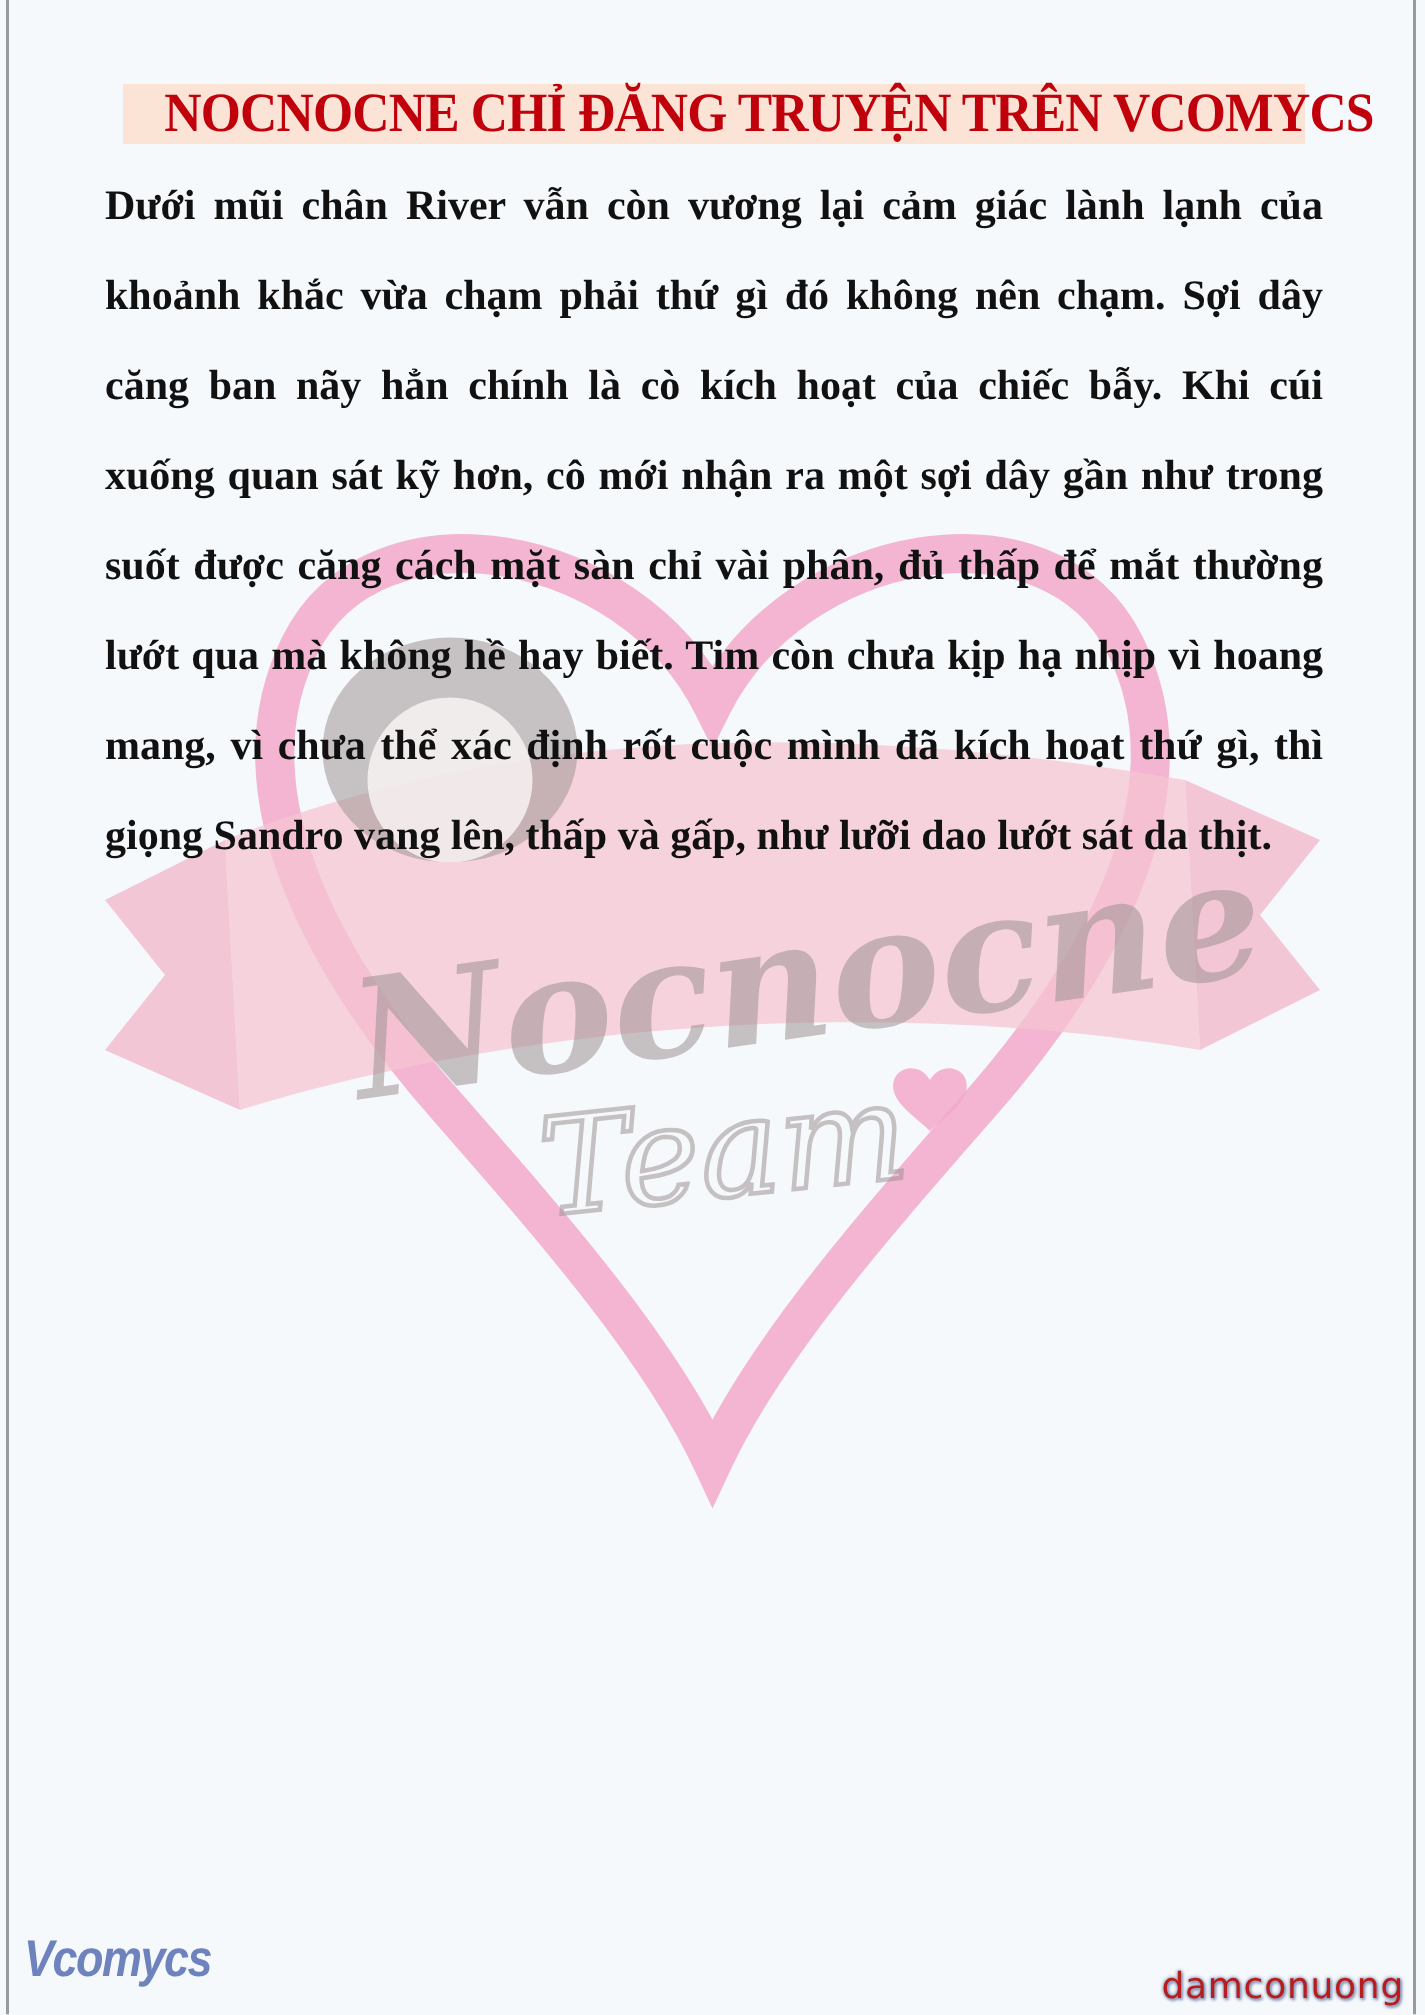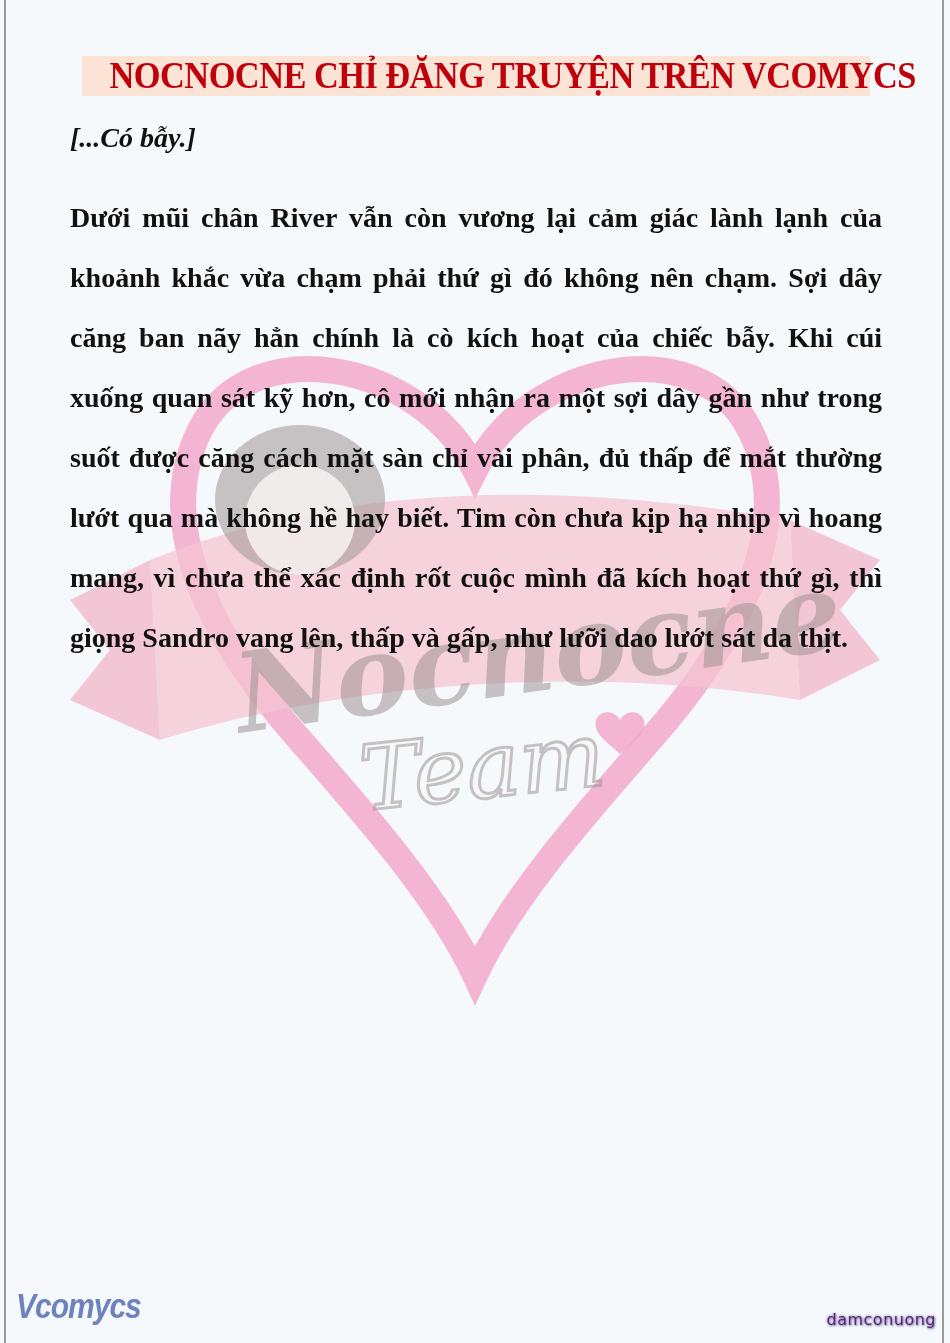--- a/index.html
+++ b/index.html
@@ -93,23 +93,23 @@
     font-weight: bold;
     font-size: 30px;
     letter-spacing: -1px;
     transform: scaleY(1.15);
   }
   .logo-right {
     position: absolute;
     right: 14px;
     top: 1310px;
     z-index: 3;
-    color: #701a75;
+    color: #b91c1c;
     font-family: "DejaVu Sans", "Liberation Sans", sans-serif;
-    font-size: 16px;
+    font-size: 24px;
     letter-spacing: 0.5px;
     text-shadow: 0 0 2px #8f9fbf, 0 0 3px #8f9fbf, 1px 1px 2px #7d8db0;
   }
 </style>
 </head>
 <body>
 
 <div class="page-border-left"></div>
 <div class="page-border-right"></div>
 
@@ -135,18 +135,17 @@
   <text x="230" y="700" transform="rotate(-8 470 640)" font-family="DejaVu Serif, serif" font-weight="bold" font-style="italic" font-size="110" fill="#9e9294" opacity="0.55">Nocnocne</text>
   <text x="360" y="800" transform="rotate(-6 460 770)" font-family="DejaVu Serif, serif" font-style="italic" font-size="90" fill="none" stroke="#9e9294" stroke-width="3" opacity="0.55">Team</text>
 
   <path d="M620 720 c -8 -14 -28 -8 -24 8 c 3 10 16 18 24 26 c 8 -8 21 -16 24 -26 c 4 -16 -16 -22 -24 -8 Z" fill="#f2a9c9" opacity="0.85"></path>
 </svg>
 
 <div class="banner"></div>
 <div class="banner-text">NOCNOCNE CHỈ ĐĂNG TRUYỆN TRÊN VCOMYCS</div>
 
 <div class="content">
-  <p class="para italic">[...Có bẫy.]</p>
   <p class="para">Dưới mũi chân River vẫn còn vương lại cảm giác lành lạnh của khoảnh khắc vừa chạm phải thứ gì đó không nên chạm. Sợi dây căng ban nãy hẳn chính là cò kích hoạt của chiếc bẫy. Khi cúi xuống quan sát kỹ hơn, cô mới nhận ra một sợi dây gần như trong suốt được căng cách mặt sàn chỉ vài phân, đủ thấp để mắt thường lướt qua mà không hề hay biết. Tim còn chưa kịp hạ nhịp vì hoang mang, vì chưa thể xác định rốt cuộc mình đã kích hoạt thứ gì, thì giọng Sandro vang lên, thấp và gấp, như lưỡi dao lướt sát da thịt.</p>
 </div>
 
 <div class="logo-left">Vcomycs</div>
 <div class="logo-right">damconuong</div>
 
 </body></html>

